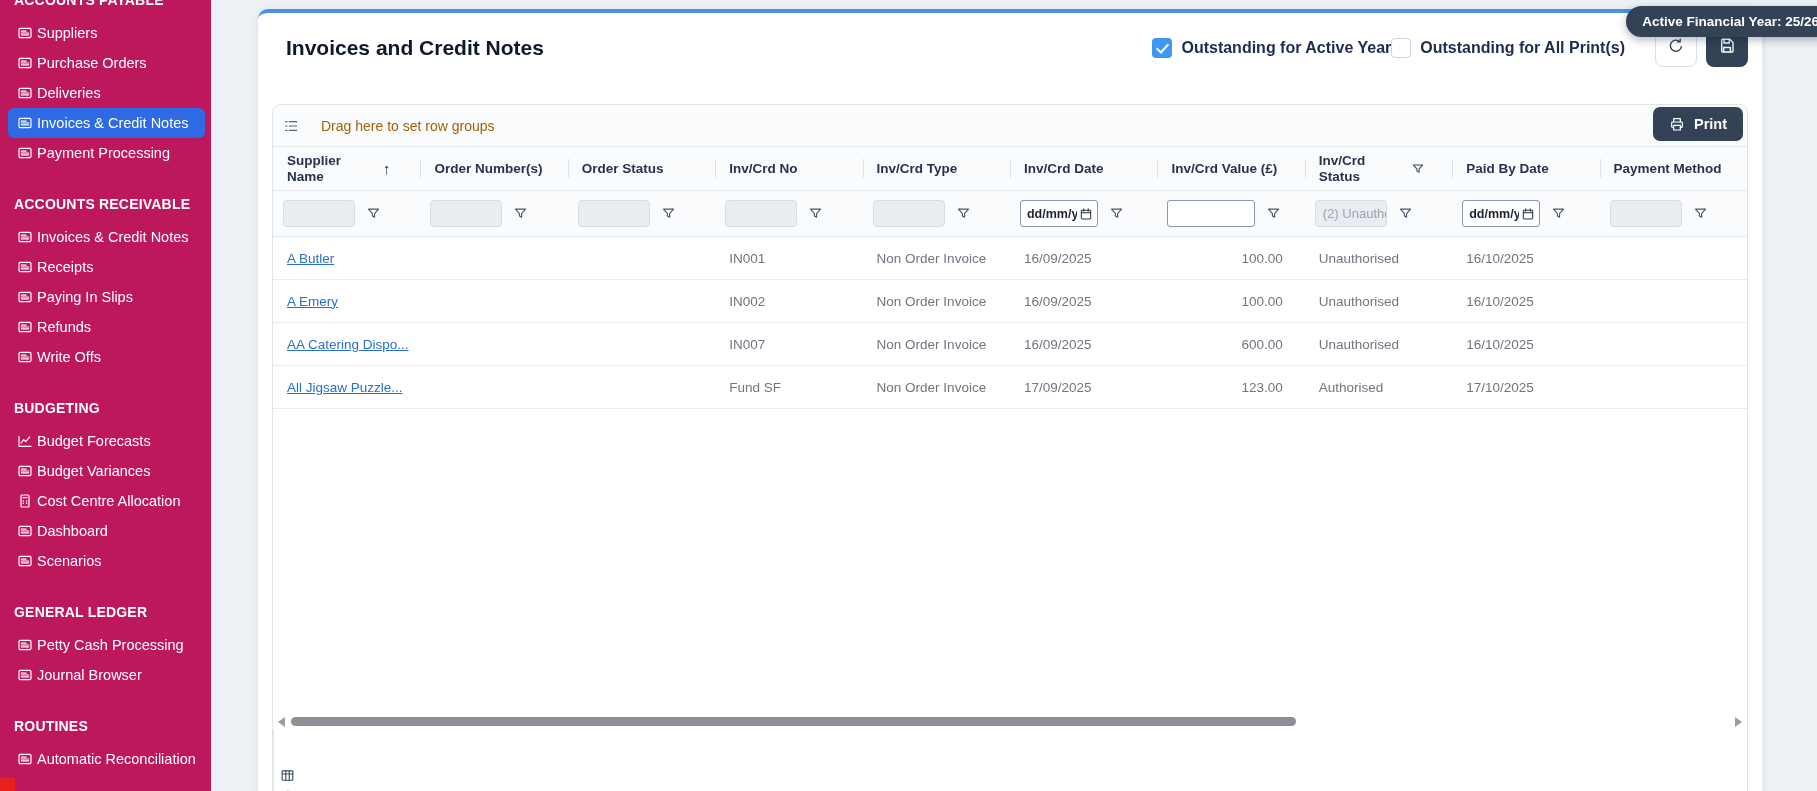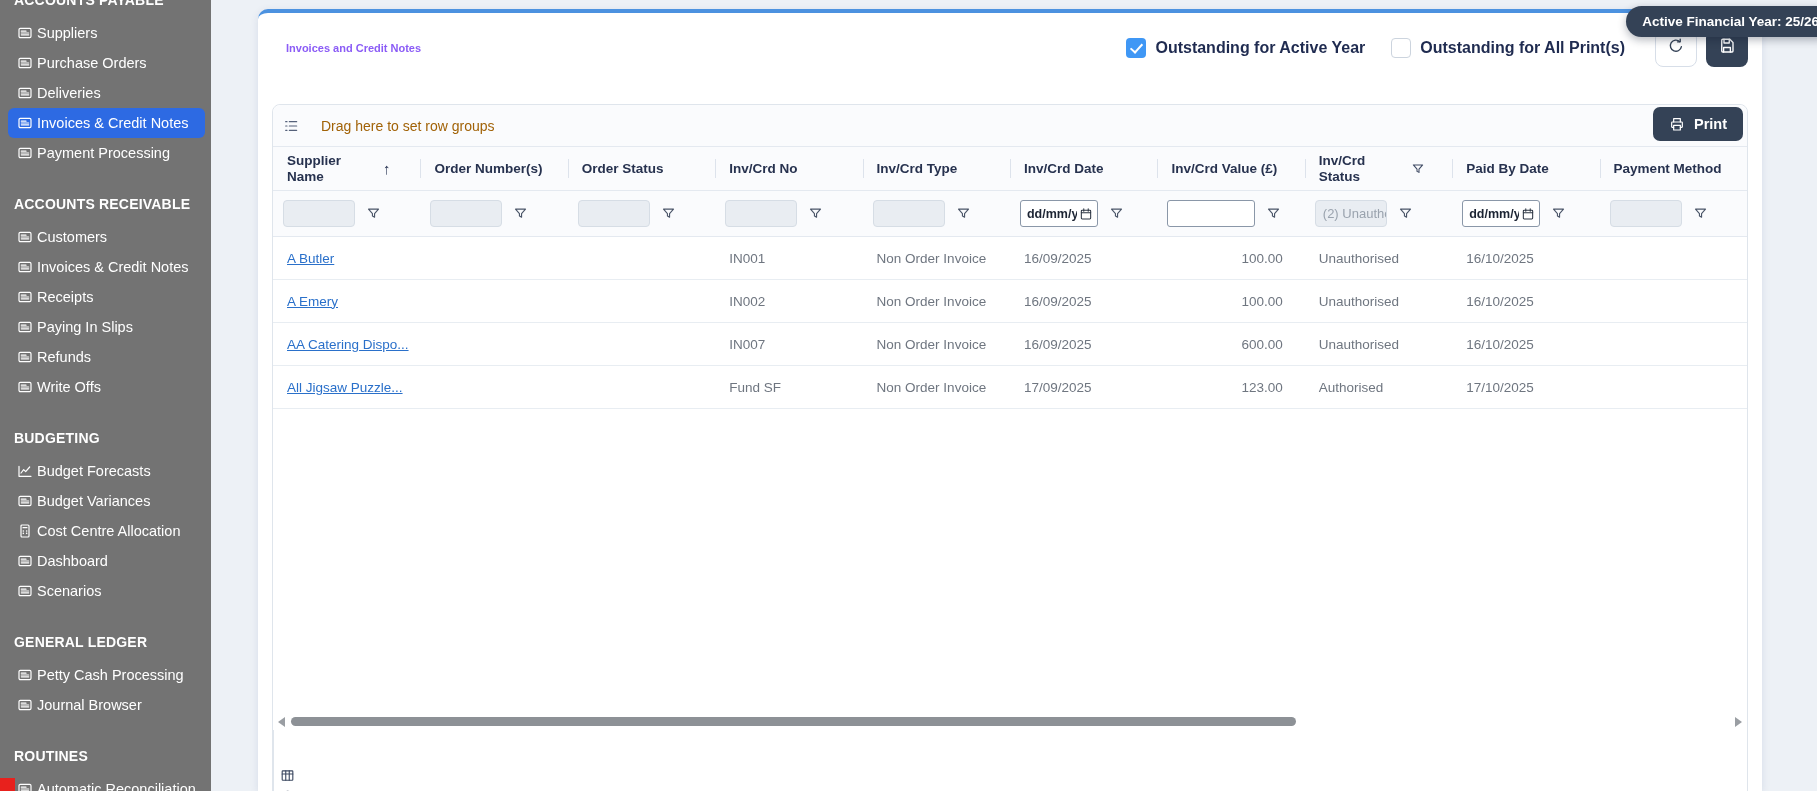--- a/index.html
+++ b/index.html
@@ -3,35 +3,35 @@
 <meta charset="utf-8">
 <style>
   html,body{margin:0;padding:0;}
   body{
     width:1817px;height:791px;overflow:hidden;position:relative;
     background:#edf1f6;
     font-family:"Liberation Sans","DejaVu Sans",sans-serif;
     -webkit-font-smoothing:antialiased;
   }
   
-  .sidebar{position:absolute;left:0;top:0;width:211px;height:791px;background:#737373;z-index:5;overflow:hidden;}
+  .sidebar{position:absolute;left:0;top:0;width:211px;height:791px;background:#be185d;z-index:5;overflow:hidden;}
   .sidebar-inner{padding-left:14px;padding-right:4px;margin-top:-15px;}
   .side-heading{color:#fff;font-weight:bold;font-size:14px;letter-spacing:.2px;height:30px;display:flex;align-items:center;margin-top:21px;margin-bottom:3px;white-space:nowrap;}
   .side-heading:first-child{margin-top:0;}
   .side-item{height:30px;display:flex;align-items:center;gap:4px;color:#fff;font-size:14.5px;font-weight:500;cursor:pointer;padding-left:3px;white-space:nowrap;}
   .side-item .icon{display:flex;}
   .side-item .icon svg{width:16px;height:16px;}
   .side-item.active{background:#2d6ae3;border-radius:6px;margin-left:-6px;margin-right:2px;padding-left:9px;}
   .red-badge{position:absolute;left:0;bottom:0;width:15px;height:13px;background:#e8211d;z-index:30;}
   
   .card{position:absolute;left:258px;top:9px;width:1504px;height:782px;background:#fff;
     border-top:4px solid #4c92e0;border-radius:10px 10px 0 0;box-sizing:border-box;
     padding:0 14px;box-shadow:0 2px 8px rgba(23,43,110,.10);}
   .card-header{height:70px;display:flex;align-items:center;}
-  .page-title{font-size:11px;font-weight:bold;color:#8b5cf6;flex:0 0 auto;margin-left:14px;}
+  .page-title{font-size:21px;font-weight:bold;color:#0f172a;flex:0 0 auto;margin-left:14px;}
   .header-right{margin-left:auto;display:flex;align-items:center;gap:26px;}
   .cb-wrap{display:flex;align-items:center;gap:9px;cursor:pointer;}
   .cb-box{width:20px;height:20px;border-radius:4px;box-sizing:border-box;position:relative;flex:0 0 auto;}
   .cb-box.checked{background:#3f97f5;}
   .cb-box.checked::after{content:'';position:absolute;left:6.5px;top:3px;width:5px;height:10px;border:solid #fff;border-width:0 2.4px 2.4px 0;transform:rotate(42deg);}
   .cb-box.unchecked{background:#fff;border:1.5px solid #ccd4de;}
   .cb-label{font-size:16px;font-weight:600;color:#1f2b50;white-space:nowrap;}
   .btn-group{display:flex;gap:9px;margin-left:4px;}
   .icon-btn{width:42px;height:37px;border-radius:8px;display:flex;align-items:center;justify-content:center;cursor:pointer;box-sizing:border-box;}
   .icon-btn svg{width:18px;height:18px;}
@@ -163,31 +163,20 @@
       <div class="side-heading">ACCOUNTS RECEIVABLE</div>
       <div class="side-item">
         <span class="icon">
           <svg viewBox="0 0 24 24" fill="none" stroke="currentColor" stroke-width="1.8" stroke-linecap="round" stroke-linejoin="round">
             <rect x="3" y="5" width="18" height="14" rx="2"></rect>
             <path d="M6.5 9.2h7"></path>
             <path d="M6.5 12h11"></path>
             <path d="M6.5 14.8h11"></path>
           </svg>
         </span>
-        <span>Customers</span>
-      </div>
-      <div class="side-item">
-        <span class="icon">
-          <svg viewBox="0 0 24 24" fill="none" stroke="currentColor" stroke-width="1.8" stroke-linecap="round" stroke-linejoin="round">
-            <rect x="3" y="5" width="18" height="14" rx="2"></rect>
-            <path d="M6.5 9.2h7"></path>
-            <path d="M6.5 12h11"></path>
-            <path d="M6.5 14.8h11"></path>
-          </svg>
-        </span>
         <span>Invoices &amp; Credit Notes</span>
       </div>
       <div class="side-item">
         <span class="icon">
           <svg viewBox="0 0 24 24" fill="none" stroke="currentColor" stroke-width="1.8" stroke-linecap="round" stroke-linejoin="round">
             <rect x="3" y="5" width="18" height="14" rx="2"></rect>
             <path d="M6.5 9.2h7"></path>
             <path d="M6.5 12h11"></path>
             <path d="M6.5 14.8h11"></path>
           </svg>
@@ -316,21 +305,21 @@
         <span>Automatic Reconciliation</span>
       </div>
     </div>
 </nav>
 <div class="red-badge"></div>
 
 <main class="card">
   <div class="card-header">
     <div class="page-title">Invoices and Credit Notes</div>
     <div class="header-right">
-      <div id="checkbox-group" style="display:flex;align-items:center;gap:26px;">
+      <div id="checkbox-group" style="display:flex;align-items:center;">
           <div class="cb-wrap">
             <span class="cb-box checked"></span>
             <span class="cb-label">Outstanding for Active Year</span>
           </div>
           <div class="cb-wrap">
             <span class="cb-box unchecked"></span>
             <span class="cb-label">Outstanding for All Print(s)</span>
           </div>
         </div>
       <div class="btn-group">

